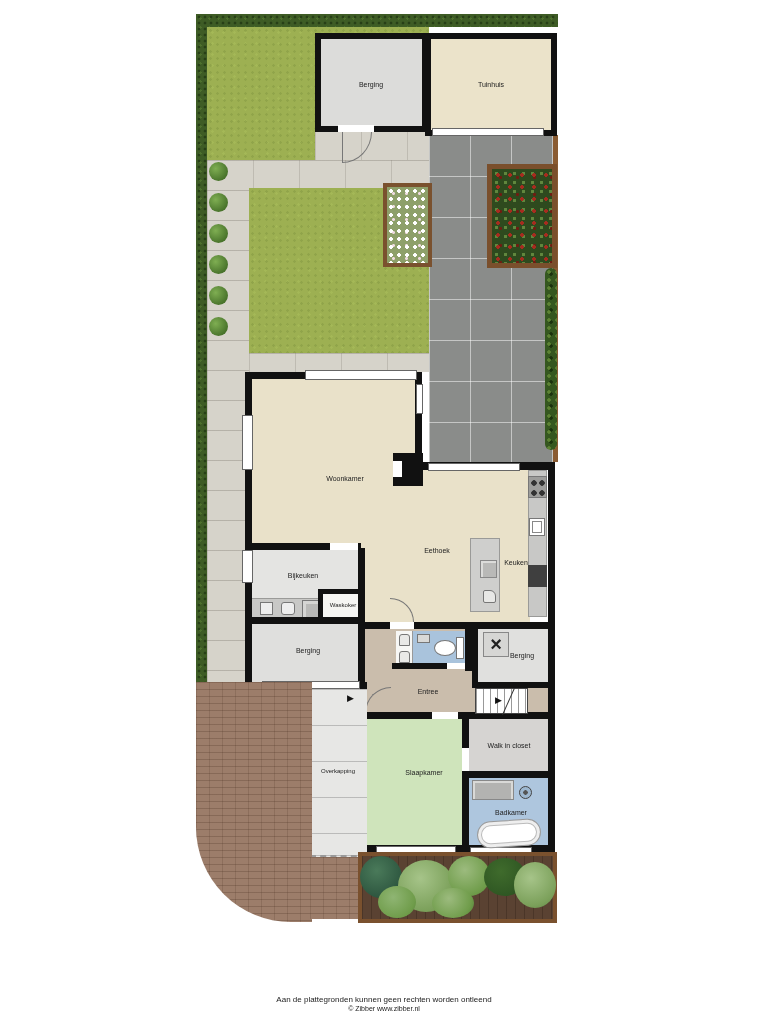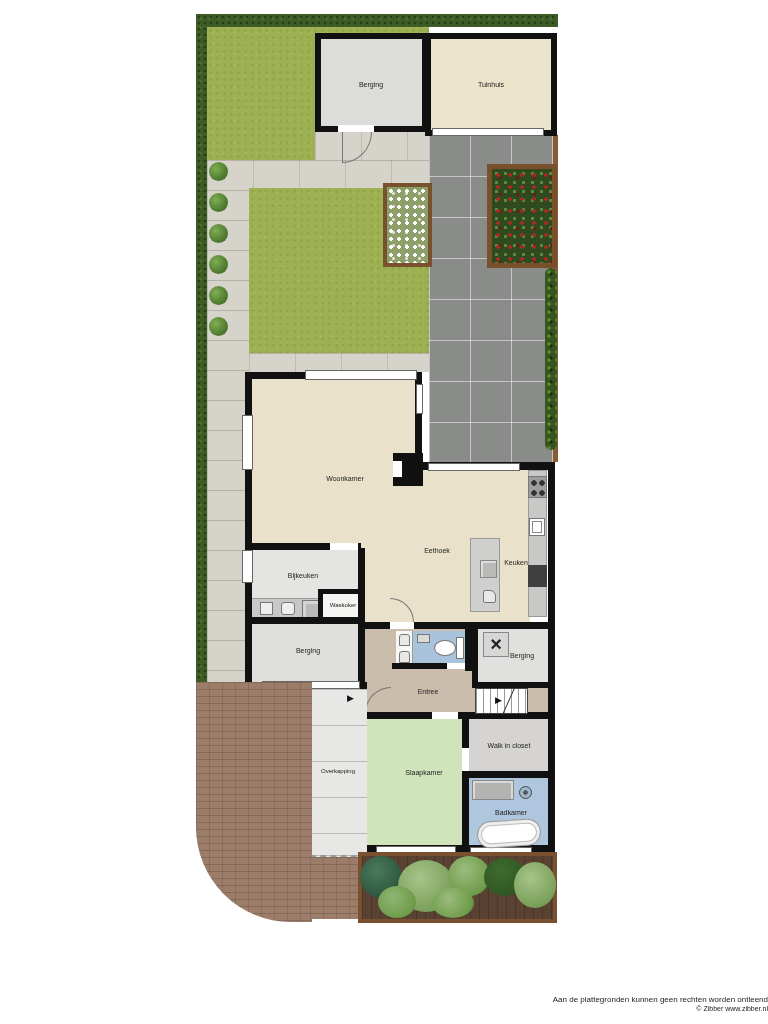--- a/index.html
+++ b/index.html
@@ -20,21 +20,21 @@
   .stairs{background:#fff;background-image:repeating-linear-gradient(to right,#999 0 1px,transparent 1px 7px);border:1px solid #444;}
   .overk{background:#e7e7e5;background-image:repeating-linear-gradient(to bottom,rgba(150,150,150,.55) 0 1px,transparent 1px 36px);border-left:2px dashed #9a9a9a;border-bottom:2px dashed #9a9a9a;}
   .flowers-white{background-color:#8ea06a;background-image:radial-gradient(#fff 1.6px,transparent 2.1px),radial-gradient(#f0dbe2 1.2px,transparent 1.7px);background-size:8px 8px,13px 13px;border:4px solid #7a512e;}
   .flowers-red{background-color:#2e4a1e;background-image:radial-gradient(#a62c1f 1.6px,transparent 2.1px),radial-gradient(#701c12 1.3px,transparent 1.8px),radial-gradient(rgba(110,150,70,.8) 1.4px,transparent 1.9px);background-size:12px 12px,17px 17px,9px 9px;border:5px solid #7a4f2c;}
   .hedgebump{background:#35571f;background-image:radial-gradient(rgba(110,150,60,.7) 1.5px,transparent 2px),radial-gradient(rgba(15,35,5,.7) 1.5px,transparent 2px);background-size:8px 8px,12px 12px;border-radius:6px;}
   .soilbed{background:#5a4232;background-image:repeating-linear-gradient(to right,rgba(30,18,10,.25) 0 1px,transparent 1px 9px);border:4px solid #7a512e;}
   .arc{border:1px solid #777;background:transparent;}
   .fixture{background:#fff;border:1px solid #777;}
   .counter{background:#c8c8c6;border:1px solid #9a9a98;}
   .arrow{position:absolute;font-size:9px;color:#111;line-height:1;z-index:35;}
-  .footer{position:absolute;width:100%;text-align:right;color:#222;}
+  .footer{position:absolute;width:100%;text-align:center;color:#222;}
 </style>
 </head>
 <body>
 
 <div id="canvas">
 
   <div class="a hedge" style="left:196px;top:14px;width:362px;height:13px;"></div>
   <div class="a hedge" style="left:196px;top:14px;width:11px;height:668px;"></div>
 
   <div class="a lawn" style="left:207px;top:27px;width:222px;height:133px;"></div>

